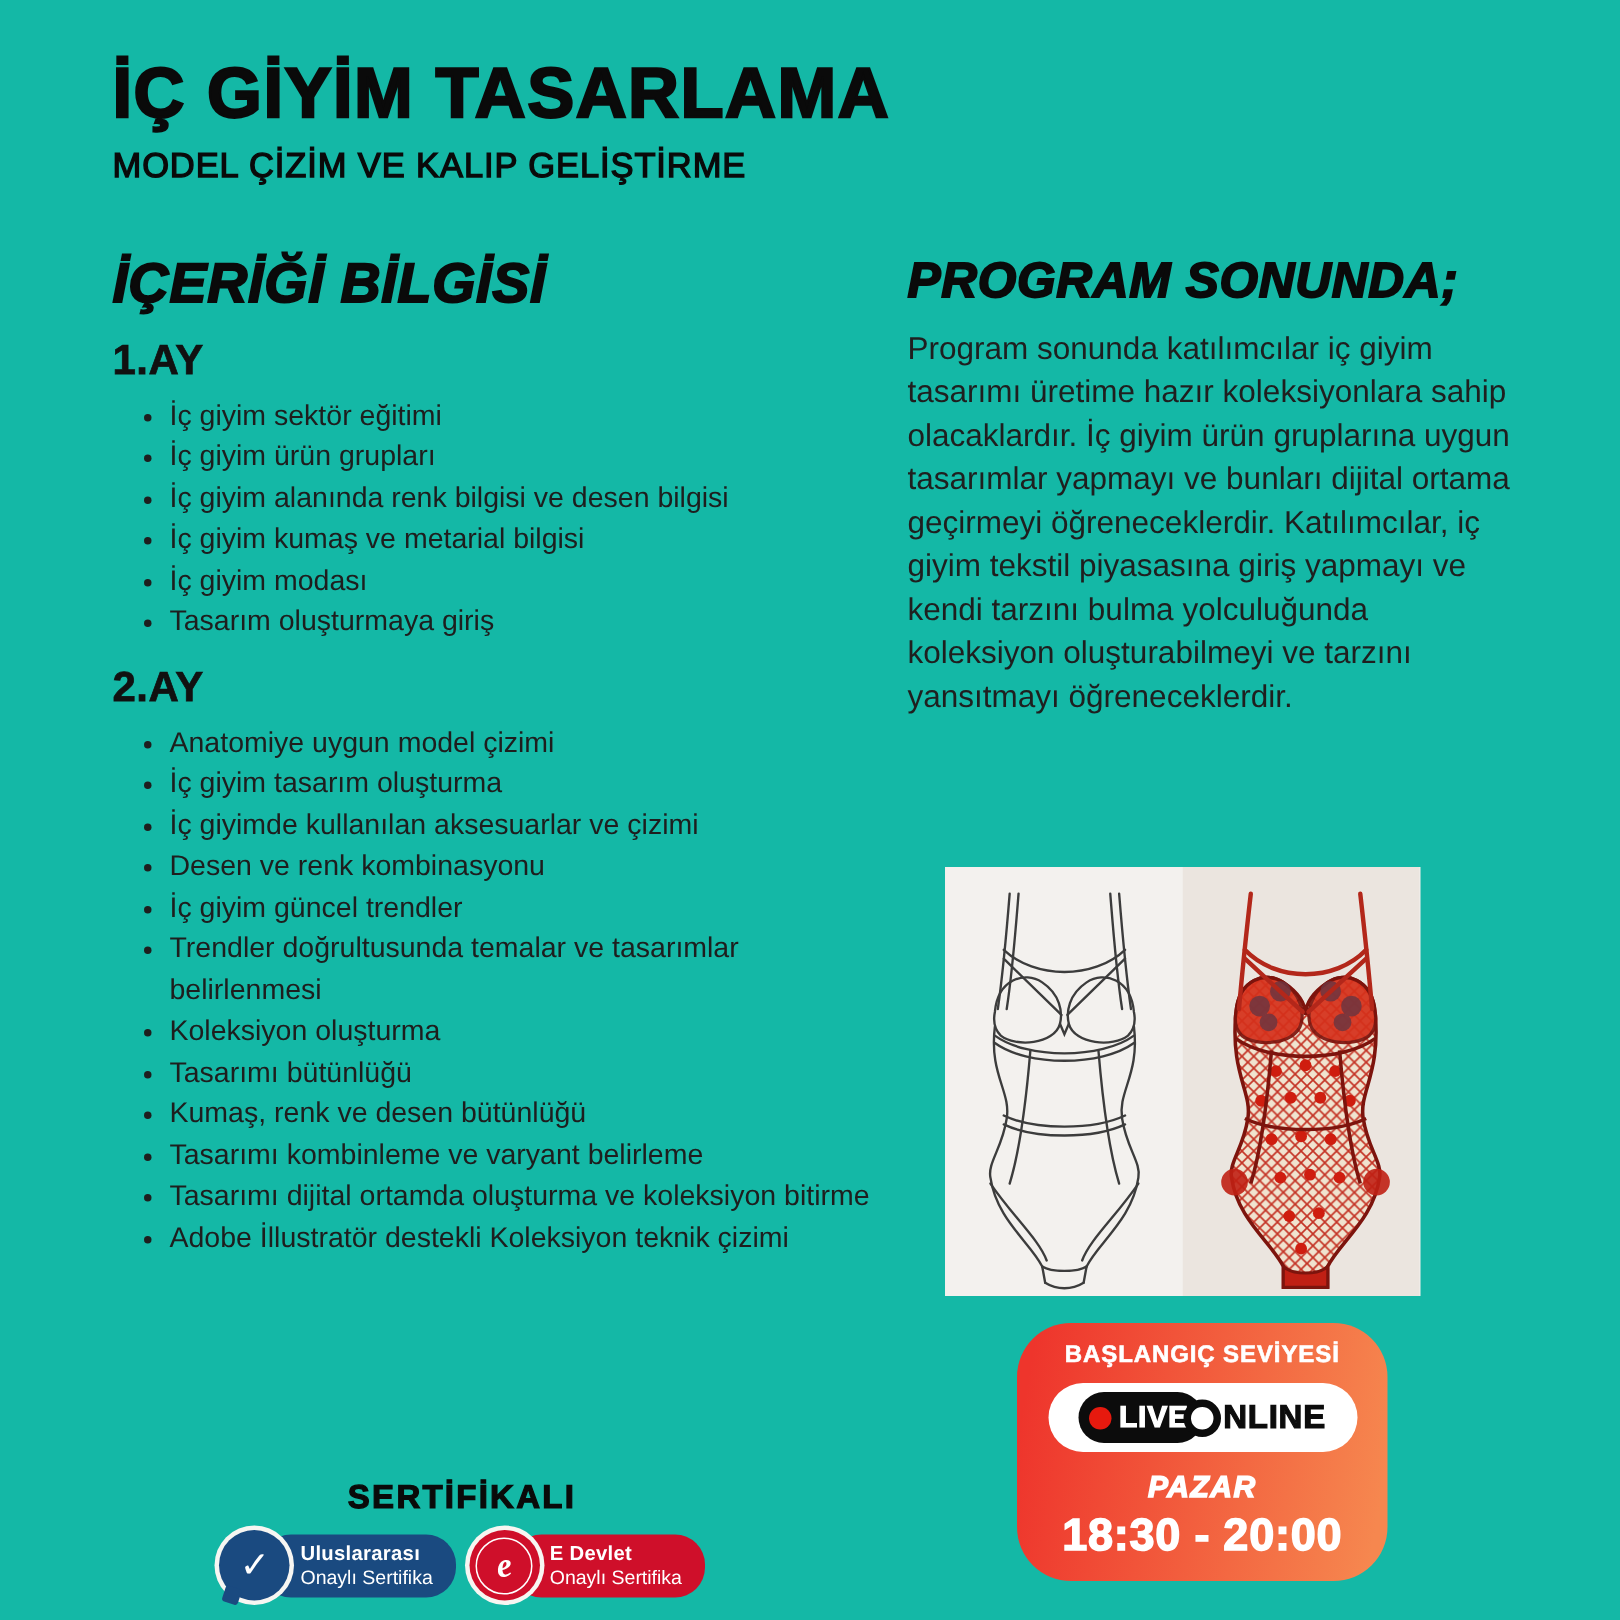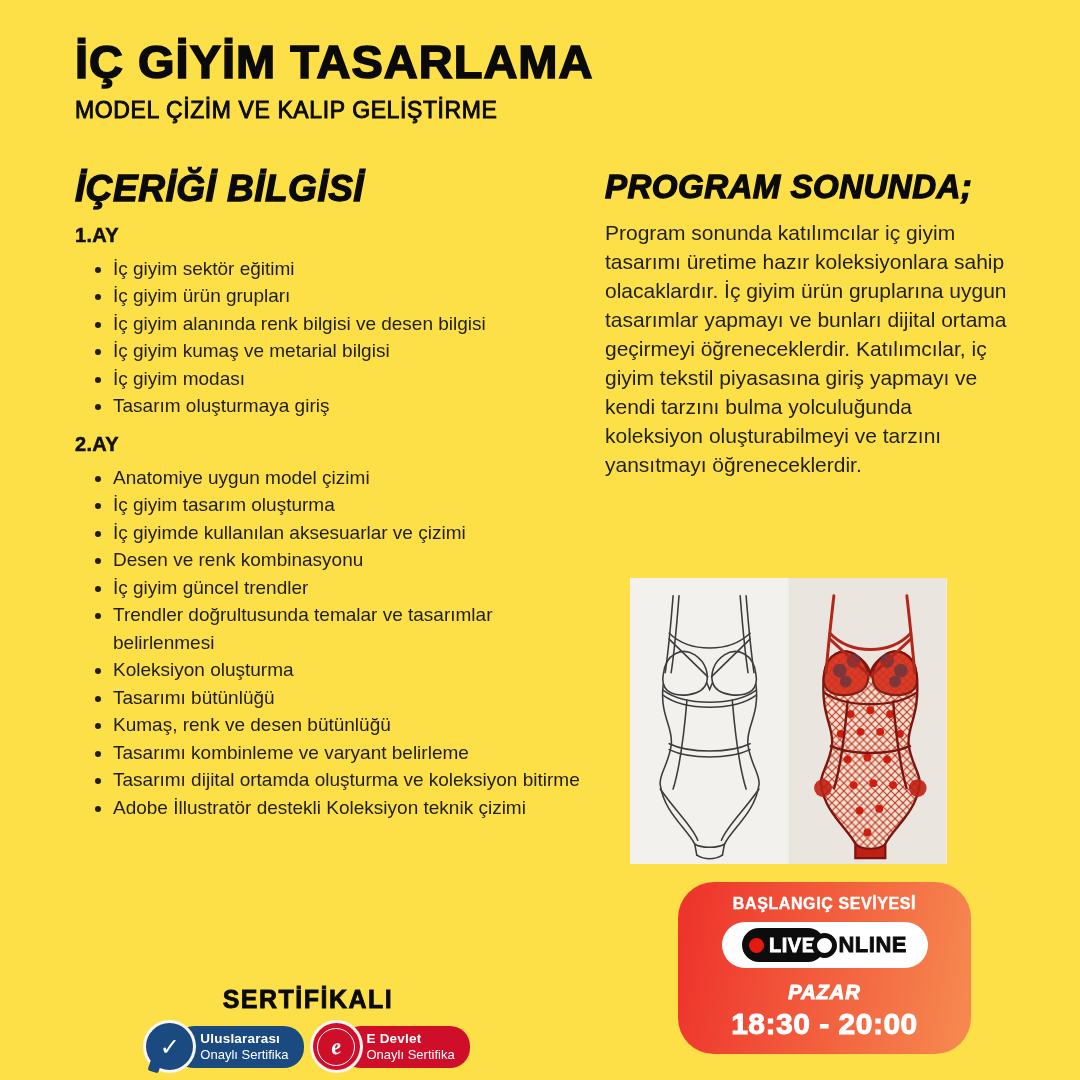--- a/index.html
+++ b/index.html
@@ -1,65 +1,65 @@
 <!DOCTYPE html>
 <html><head>
 <meta charset="utf-8">
 <style>
   * { margin:0; padding:0; box-sizing:border-box; }
   body { background:#d8d8d8; font-family:"Liberation Sans","DejaVu Sans",sans-serif; }
-  .canvas { position:relative; width:1080px; height:1080px; background:#fde047; overflow:hidden; margin:0 auto; }
+  .canvas { position:relative; width:1080px; height:1080px; background:#14b8a6; overflow:hidden; margin:0 auto; }
 
   
   .header { position:absolute; left:75px; top:36px; width:930px; }
   .title { font-size:47px; font-weight:700; color:#0a0a0a; letter-spacing:1px; line-height:1.1;
            -webkit-text-stroke:1.6px #0a0a0a; }
   .subtitle { margin-top:9px; font-size:23px; font-weight:400; color:#0a0a0a; letter-spacing:.6px;
               -webkit-text-stroke:.9px #0a0a0a; }
 
   
   .left-col { position:absolute; left:75px; top:168px; width:505px; }
   .col-heading { font-size:37px; font-weight:700; color:#0a0a0a; letter-spacing:.5px; line-height:1.15;font-style:italic;
                  -webkit-text-stroke:1.3px #0a0a0a; }
-  .month-label { font-size:20px; font-weight:700; color:#111; margin:13px 0 8px 0; letter-spacing:.3px;
+  .month-label { font-size:28px; font-weight:700; color:#111; margin:13px 0 8px 0; letter-spacing:.3px;
                  -webkit-text-stroke:.5px #111; }
   .left-col ul { margin:0 0 0 20px; padding-left:18px; }
   .left-col li { font-size:19px; line-height:27.5px; color:#1e1e1e; max-width:470px; }
 
   
   .right-col { position:absolute; left:605px; top:168px; width:402px; }
   .right-col .col-heading { font-size:33px; }
   .program-text { margin-top:12px; font-size:21px; line-height:29px; color:#1f1f1f; }
 
   
   .photo { position:absolute; left:630px; top:578px; width:317px; height:286px; background:#f2f0ed; }
 
   
-  .schedule-card { position:absolute; left:678px; top:882px; width:293px; height:172px; border-radius:36px;
+  .schedule-card { position:absolute; left:678px; top:882px; width:247px; height:172px; border-radius:36px;
                    background:linear-gradient(100deg,#ee352c 5%,#f6874f 95%);
                    display:flex; flex-direction:column; align-items:center; padding-top:13px; }
   .level-label { color:#fff; font-size:16px; font-weight:700; letter-spacing:.6px; -webkit-text-stroke:.4px #fff; }
   .live-pill { margin-top:9px; width:206px; height:46px; border-radius:23px; background:#fff;
                display:flex; align-items:center; justify-content:center; }
   .live-black-pill { height:34px; border-radius:17px; background:#0c0c0c; display:flex; align-items:center;
                      padding:0 10px 0 7px; }
   .live-dot { width:15px; height:15px; border-radius:50%; background:#e6190e; margin-right:5px; }
   .live-word { color:#fff; font-size:20px; font-weight:700; letter-spacing:.5px; -webkit-text-stroke:.8px #fff; }
   .o-ring { width:25px; height:25px; border-radius:50%; background:#fff; border:5px solid #0c0c0c;
             margin-left:-13px; z-index:2; }
   .online-rest { color:#0c0c0c; font-size:22px; font-weight:700; letter-spacing:.5px; margin-left:1px;
                  -webkit-text-stroke:.8px #0c0c0c; }
   .day-label { margin-top:13px; color:#fff; font-size:20px; font-weight:700; letter-spacing:1px;font-style:italic;
                -webkit-text-stroke:1px #fff; }
   .time-label { margin-top:3px; color:#fff; font-size:30px; font-weight:700; letter-spacing:.5px;
                 -webkit-text-stroke:1px #fff; }
 
   
   .cert-block { position:absolute; left:118px; top:985px; width:380px; text-align:center; }
-  .cert-heading { font-size:25px; font-weight:700; color:#0a0a0a; letter-spacing:1.5px;
+  .cert-heading { font-size:22px; font-weight:700; color:#0a0a0a; letter-spacing:1.5px;
                   -webkit-text-stroke:.8px #0a0a0a; }
   .cert-row { margin-top:9px; display:flex; justify-content:center; align-items:center; gap:9px; }
   .cert-badge { display:flex; align-items:center; }
   .cert-circle { position:relative; width:47px; height:47px; border-radius:50%;
                  display:flex; align-items:center; justify-content:center; z-index:2;
                  box-shadow:0 0 0 3px #f7f6f2; }
   .cert-circle.navy { background:#1a4a80; }
   .cert-circle.crimson { background:#cf0f2a; }
   .cert-tail { position:absolute; left:3px; bottom:-2px; width:11px; height:11px; background:inherit;
                border-radius:2px; transform:rotate(18deg); z-index:-1; }

